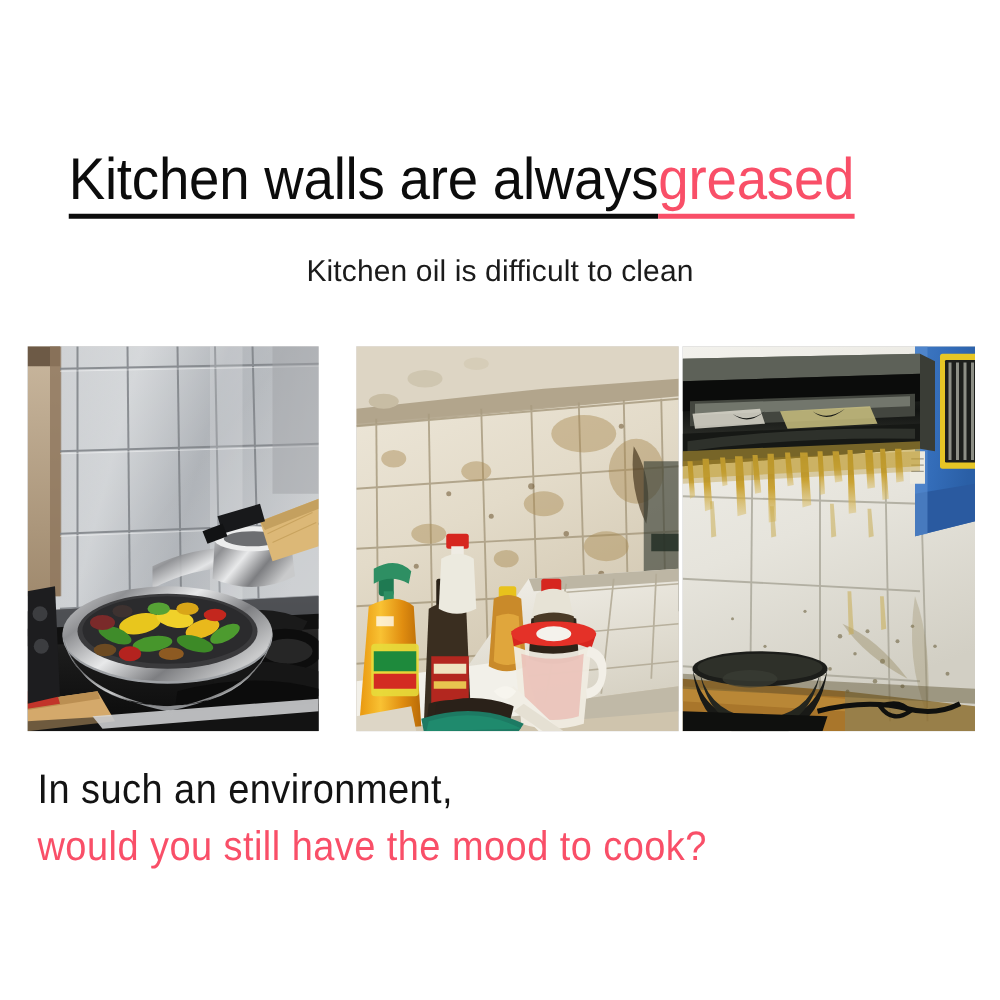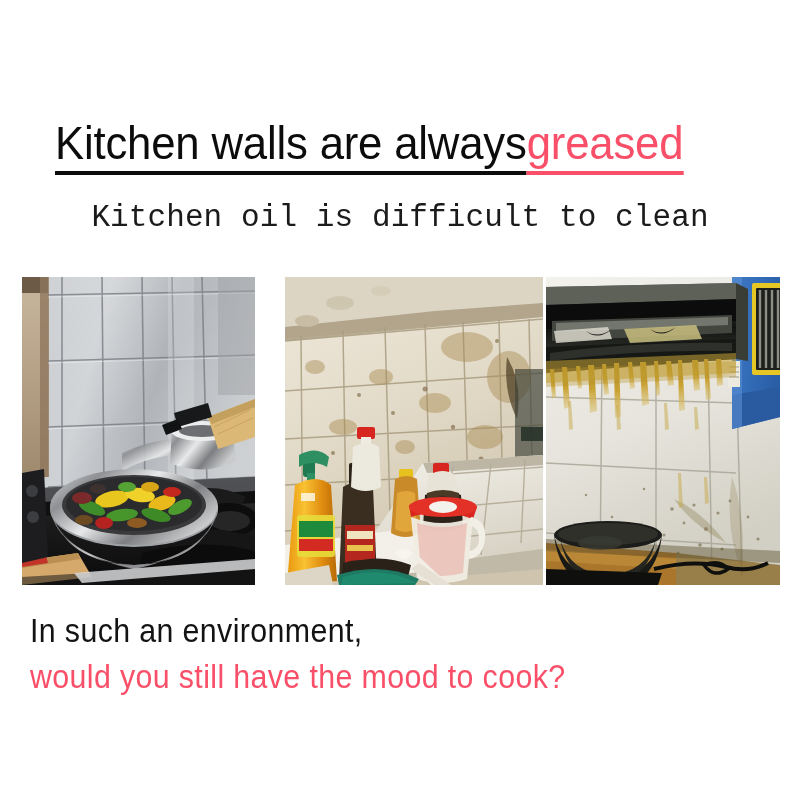--- a/index.html
+++ b/index.html
@@ -43,22 +43,22 @@
     width: 0;
   }
 
   
   #subtitle {
     position: absolute;
     left: 0;
     top: 203px;
     width: 800px;
     text-align: center;
-    font-family: Liberation Mono, monospace;
-    font-size: 31px;
+    font-family: Liberation Sans, sans-serif;
+    font-size: 24px;
     line-height: 30px;
     color: #1b1b1b;
     letter-spacing: 0.1px;
   }
 
   
   #photo-strip {
     position: absolute;
     left: 22px;
     top: 277px;

